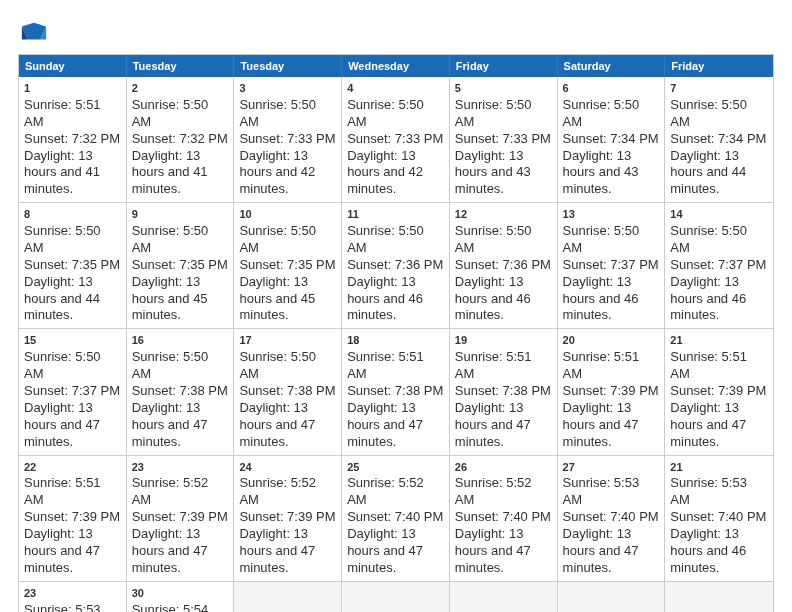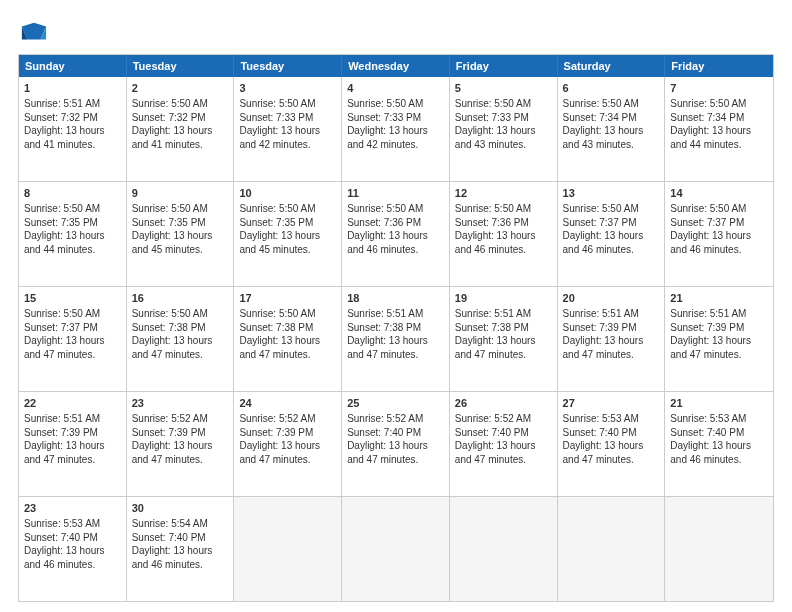--- a/index.html
+++ b/index.html
@@ -93,21 +93,21 @@
     }
     .cal-cell:last-child { border-right: none; }
     .cal-cell.empty { background: #f5f5f5; }
     .day-num {
       font-size: 11px;
       font-weight: bold;
       display: block;
       margin-bottom: 1px;
     }
     .cell-text {
-      font-size: 10px;
+      font-size: 13px;
       color: #333;
       line-height: 1.3;
     }
   </style>
 </head>
 <body>
 
 <div class="page">
   <div class="top-section">
     <div class="logo">

